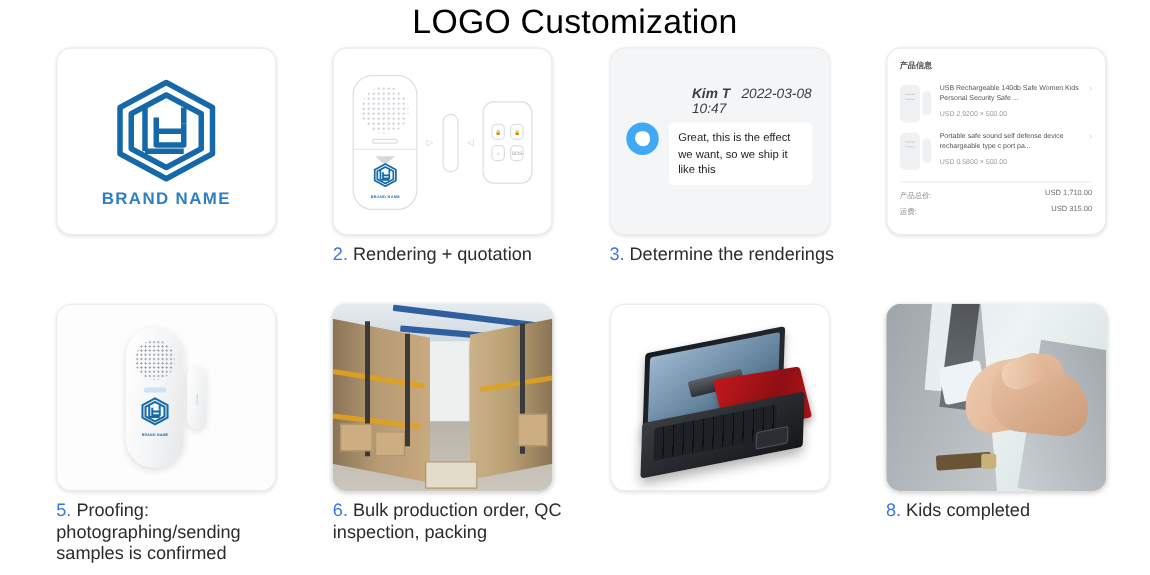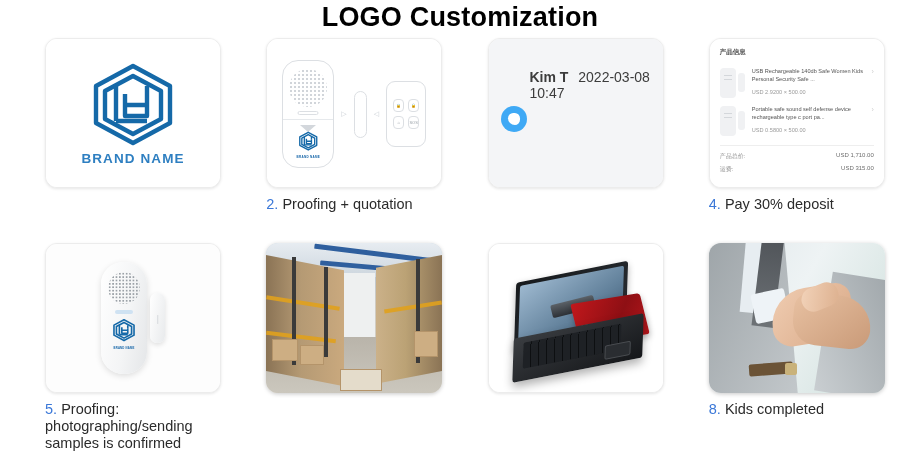--- a/index.html
+++ b/index.html
@@ -7,21 +7,21 @@
     width: 920px; height: 460px;
     background: #ffffff;
     font-family: "Liberation Sans", sans-serif;
     overflow: hidden;
   }
   .page { position: relative; width: 920px; height: 460px; }
 
   .page-title {
     position: absolute; top: 2px; left: 0; width: 920px;
     text-align: center;
-    font-size: 27px; font-weight: bold; color: #000000;
+    font-size: 27px; font-weight: normal; color: #000000;
     letter-spacing: 0.2px;
   }
 
   .grid {
     position: absolute; top: 38px; left: 0;
     width: 920px;
   }
   .row { display: flex; width: 920px; }
   .cell { width: 214px; margin-left: 10px; }
   .cell:first-child { margin-left: 45px; }
@@ -73,21 +73,21 @@
   .dev-remote { width:40px; height:66px; border:1.2px solid #dcdfe3; border-radius:9px;
                 background:#fff; display:grid; grid-template-columns:1fr 1fr;
                 gap:4px; padding:9px 6px; align-content:center; }
   .rbtn { border:1px solid #dcdfe3; border-radius:4px; height:13px;
           display:flex; align-items:center; justify-content:center;
           font-size:4px; color:#9aa1a8; }
   .arrow-r, .arrow-l { font-size:7px; color:#c8cdd3; }
 
   
   .chat { width:100%; height:100%; background:#f4f5f7; padding:30px 12px 12px 12px; }
-  .chat-meta { font-size:14px; color:#3c3c3c; margin-left:29px; margin-bottom:5px; }
+  .chat-meta { font-size:11px; color:#3c3c3c; margin-left:53px; margin-bottom:5px;font-style:italic; }
   .chat-meta .who { font-weight:600; }
   .chat-meta .ts { margin-left:6px; }
   .chat-row { display:flex; gap:8px; align-items:flex-start; }
   .chat-avatar { width:26px; height:26px; border-radius:50%;
                  background:#3fa9f5; flex:0 0 26px; position:relative; }
   .chat-avatar::after { content:""; position:absolute; inset:7px;
                         border-radius:50% 50% 50% 8px; background:#ffffff; }
   .chat-bubble { background:#ffffff; border-radius:4px; padding:6px 8px;
                  font-size:9px; line-height:12.5px; color:#222; max-width:115px; }
 
@@ -274,35 +274,40 @@
             <div class="dev-remote">
               <div class="rbtn">🔒</div>
               <div class="rbtn">🔓</div>
               <div class="rbtn">⌂</div>
               <div class="rbtn">SOS</div>
             </div>
           </div>
         </div>
         <div class="caption">
           <span class="num">2.</span>
-          <span>Proofing + quotation</span>
+          <span>Rendering + quotation</span>
         </div>
       </div>
 
       <div class="cell">
         <div class="thumb">
           <div class="chat">
             <div class="chat-meta">
               <span class="who">Kim T</span>
               <span class="ts">2022-03-08 10:47</span>
             </div>
             <div class="chat-row">
               <div class="chat-avatar"></div>
-            </div>
-          </div>
+              <div class="chat-bubble">Great, this is the effect we want, so we ship it like this</div>
+            </div>
+          </div>
+        </div>
+        <div class="caption">
+          <span class="num">3.</span>
+          <span>Determine the renderings</span>
         </div>
       </div>
 
       <div class="cell">
         <div class="thumb">
           <div class="order">
             <div class="order-hd">产品信息</div>
 
             <div class="ord-item">
               <div class="ord-thumb">
@@ -332,24 +337,20 @@
 
             <div class="ord-total">
               <span>产品总价:</span>
               <span class="val">USD 1,710.00</span>
             </div>
             <div class="ord-total">
               <span>运费:</span>
               <span class="val">USD 315.00</span>
             </div>
           </div>
-        </div>
-        <div class="caption">
-          <span class="num">4.</span>
-          <span>Pay 30% deposit</span>
         </div>
       </div>
     </div>
 
     <div class="row" style="margin-top:30px;">
 
       <div class="cell">
         <div class="thumb">
           <div class="prod">
             <div class="prod-body">
@@ -394,20 +395,24 @@
             <div class="wh-shelf" style="right:0;top:62px;width:58px;transform:rotate(-9deg);"></div>
             <div class="wh-post" style="left:26px;top:14px;bottom:28px;"></div>
             <div class="wh-post" style="left:58px;top:24px;bottom:36px;"></div>
             <div class="wh-post" style="right:22px;top:16px;bottom:30px;"></div>
             <div class="wh-box" style="left:6px;top:96px;width:26px;height:22px;"></div>
             <div class="wh-box" style="left:34px;top:102px;width:24px;height:20px;"></div>
             <div class="wh-box" style="right:4px;top:88px;width:24px;height:26px;"></div>
             <div class="wh-box" style="left:74px;bottom:2px;width:42px;height:22px;background:#e4dccb;"></div>
           </div>
         </div>
+        <div class="caption">
+          <span class="num">6.</span>
+          <span>Bulk production order, QC inspection, packing</span>
+        </div>
       </div>
 
       <div class="cell">
         <div class="thumb">
           <div class="laptop-stage">
             <div class="lt-screen"></div>
             <div class="lt-slot"></div>
             <div class="lt-card">
               <div class="band"></div>
                 <div class="stripe"></div>

